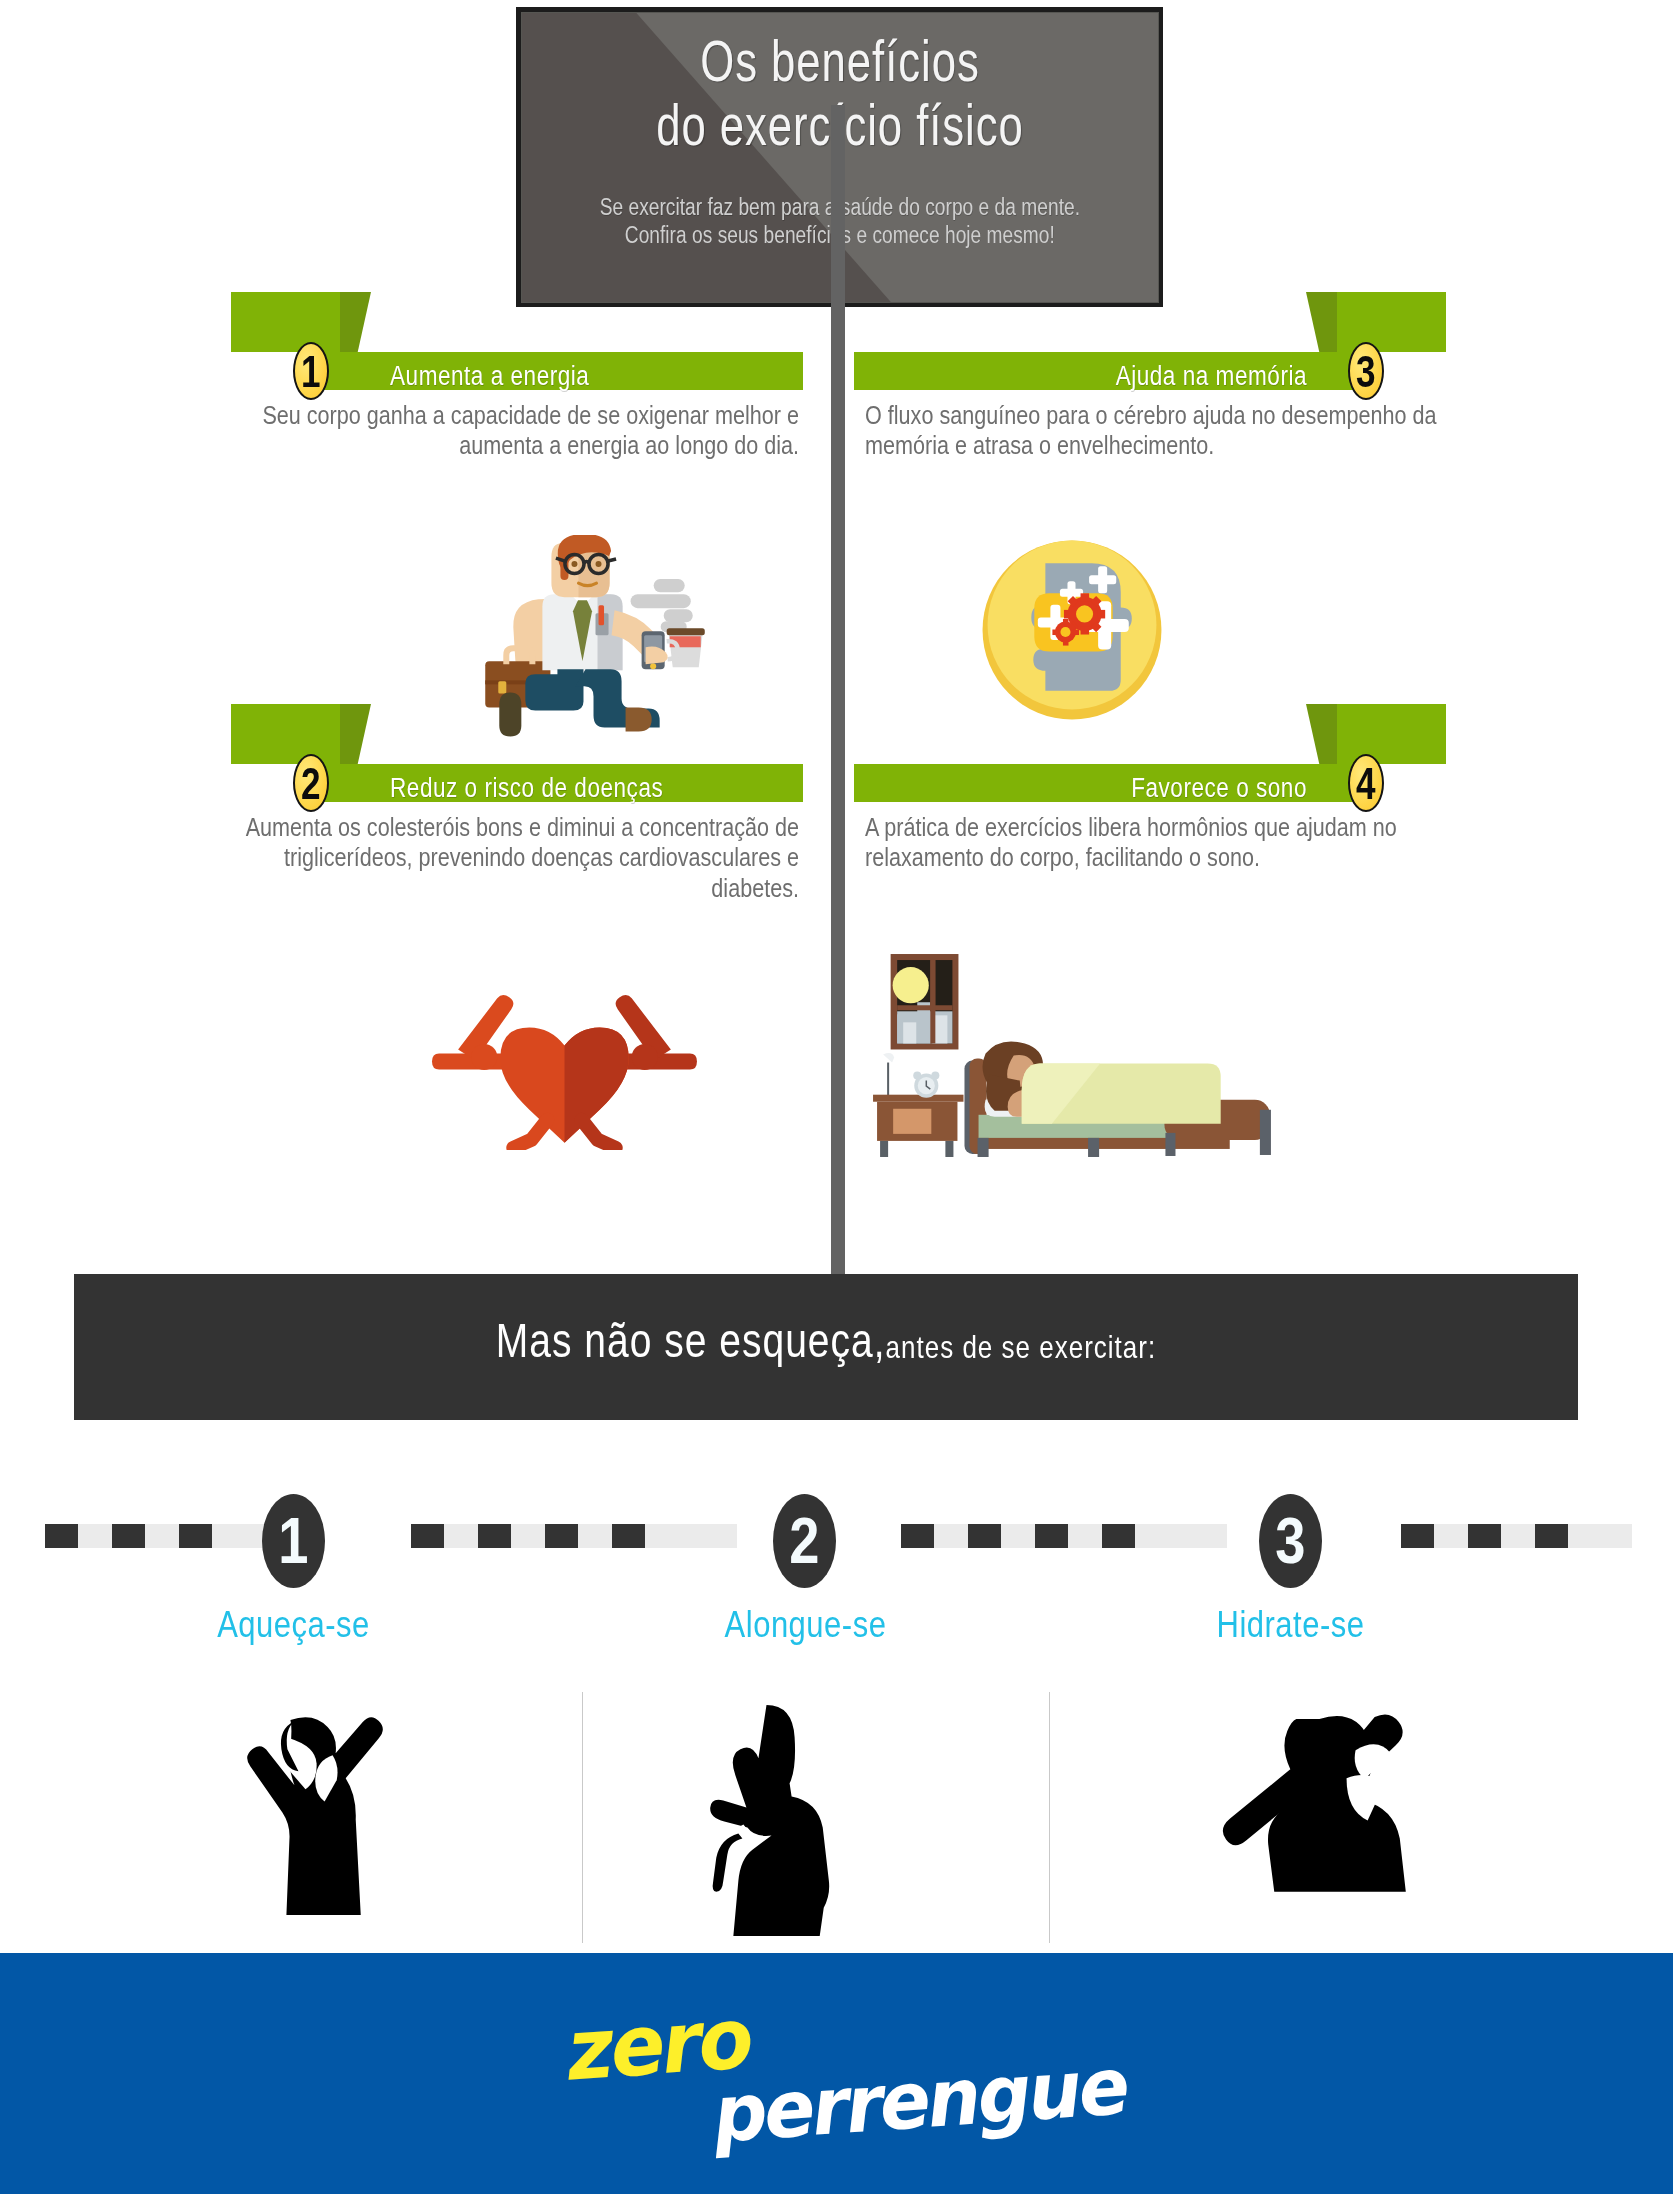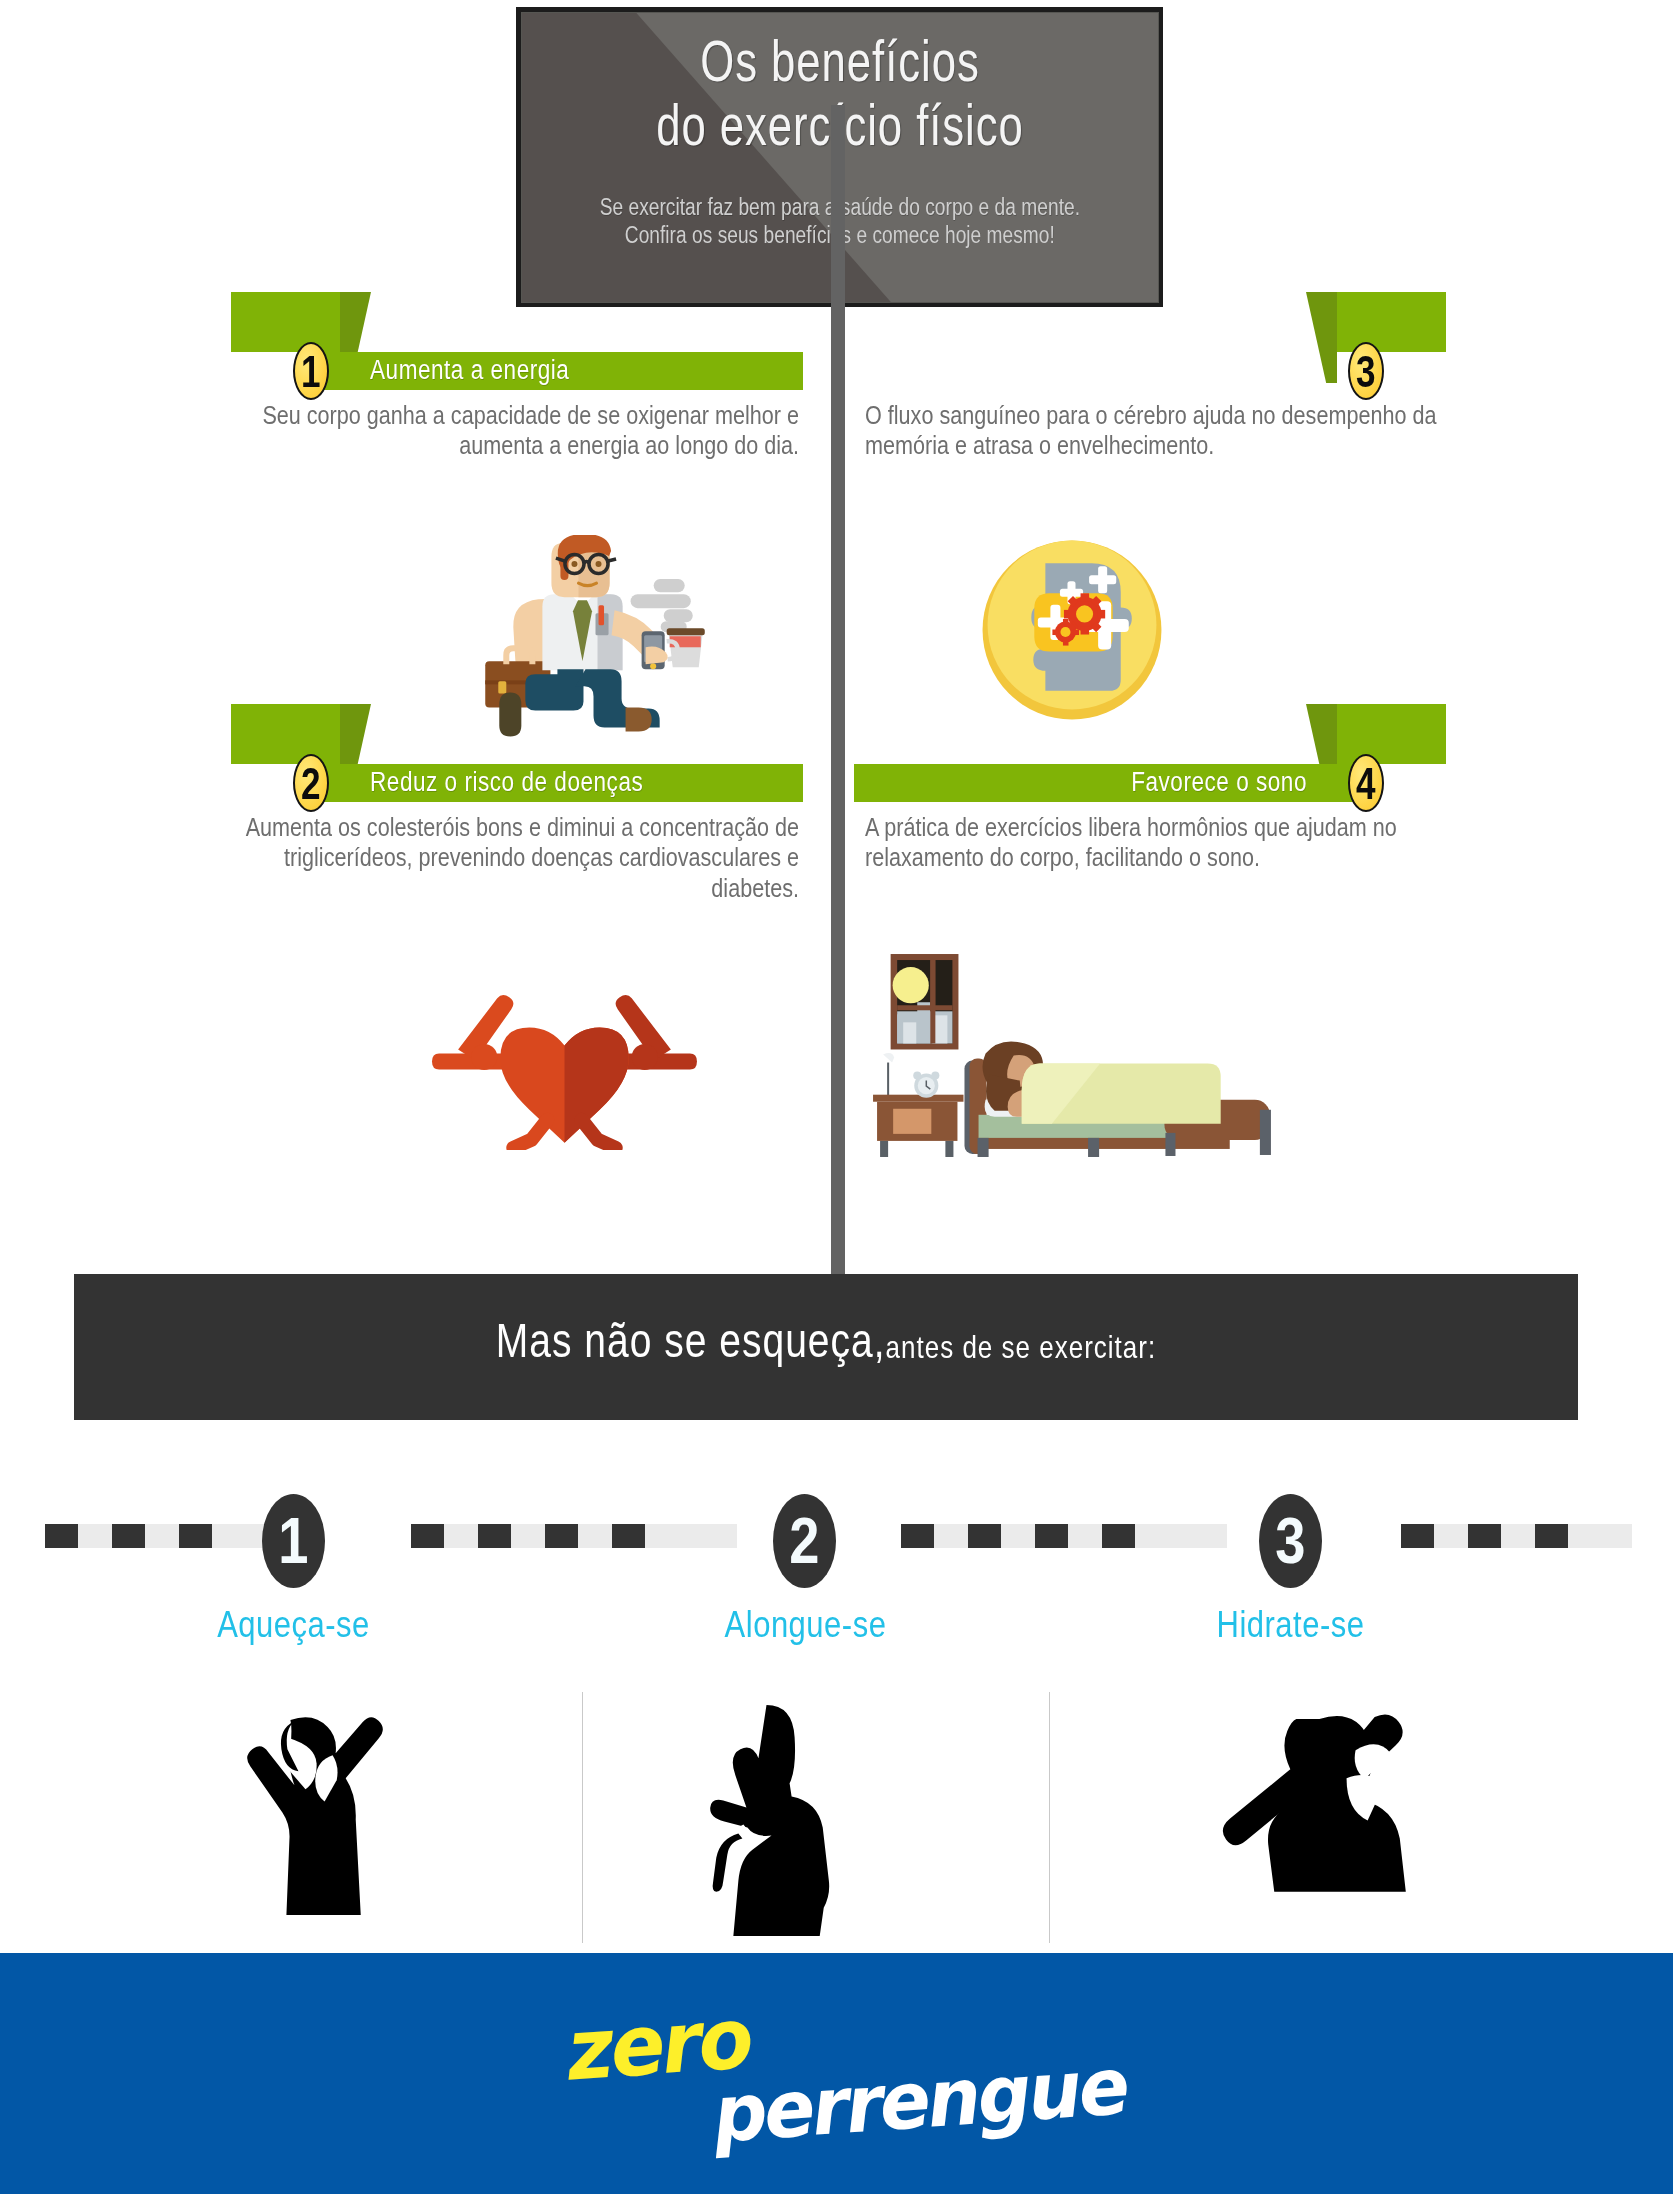--- a/index.html
+++ b/index.html
@@ -60,21 +60,21 @@
   .tab-fold{
     position:absolute; top:0; width:31px; height:91px; background:#6f960d;
   }
   .benefit.left .tab{ left:0; }
   .benefit.left .tab-fold{ left:109px; clip-path:polygon(0 0, 100% 0, 35% 100%, 0 100%); }
   .benefit.right .tab{ right:0; }
   .benefit.right .tab-fold{ right:109px; clip-path:polygon(0 0, 100% 0, 100% 100%, 65% 100%); }
 
   .band{
     position:absolute; left:0; right:0; top:60px; height:38px;
-    background:#80b306; display:flex; align-items:center;
+    background:#80b306; display:flex; align-items:flex-end;padding-left:20px;
   }
   .benefit.left .band{ left:80px; }
   .benefit.right .band{ right:80px; }
 
   .band-title{
     color:#ffffff; font-family:"Liberation Sans Narrow","Liberation Sans",sans-serif;
     font-size:22.6px; letter-spacing:0.5px; white-space:nowrap;
     transform:scaleY(1.2); transform-origin:center;
     text-shadow:0.5px 0.5px 0.5px rgba(0,0,0,.18);
   }
@@ -265,20 +265,23 @@
   <path d="M112 314 q-22 0 -22 24 v42 q0 22 22 22 q22 0 22 -22 v-42 q0 -24 -22 -24z" fill="#4d4428"></path>
   <path d="M262 268 h50 q22 0 22 24 v34 q0 20 22 20 h32 q22 0 22 24 v14 h-110 q-22 0 -22 -24 v-38 q0 -20 -18 -20 h-18z" fill="#1e4d63"></path>
   <path d="M368 344 q26 0 26 24 q0 24 -26 24 h-26 v-48z" fill="#8a5a2e"></path>
 </svg>
 </div>
 
 <div class="benefit right" style="left:854px; top:292px; width:592px;">
   <div class="ribbon-wrap">
     <div class="tab"></div>
     <div class="tab-fold"></div>
+    <div class="band">
+      <div class="band-title">Ajuda na memória</div>
+    </div>
     <div class="badge">
       <span>3</span>
     </div>
   </div>
   <div class="benefit-desc">O fluxo sanguíneo para o cérebro ajuda no desempenho da memória e atrasa o envelhecimento.</div>
 </div>
 
 <div class="illo" style="left:974px; top:532px; width:196px; height:196px;">
 <svg viewBox="0 0 390 390" width="196" height="196">
   <circle cx="195" cy="195" r="178" fill="#f2c63c"></circle>

